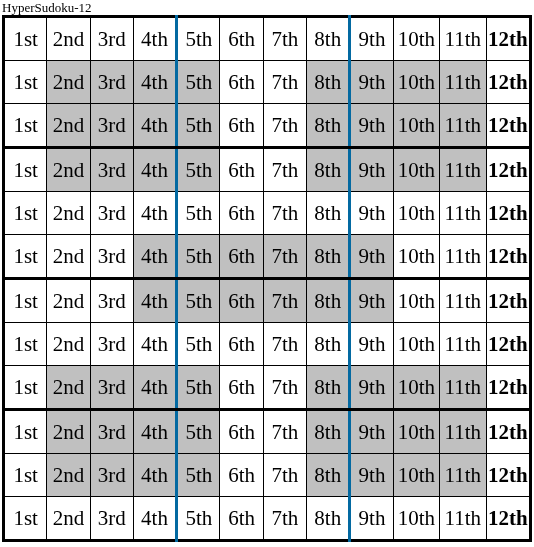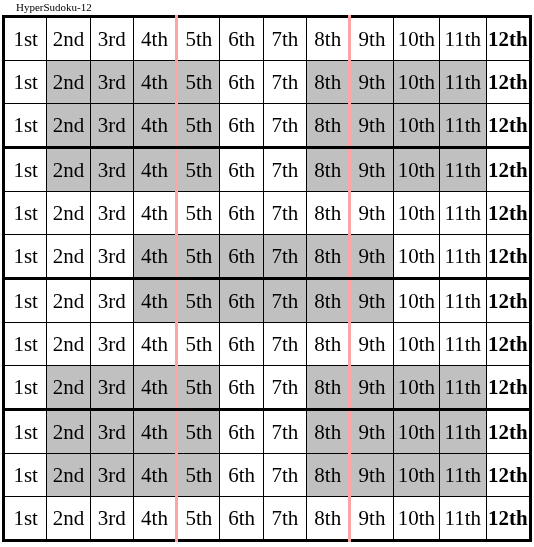--- a/index.html
+++ b/index.html
@@ -11,24 +11,24 @@
   body {
     width: 534px;
     height: 547px;
     font-family: "Liberation Serif", "DejaVu Serif", serif;
     color: #000000;
     overflow: hidden;
   }
 
   #page-title {
     font-family: "Liberation Serif", "DejaVu Serif", serif;
-    font-size: 11px;
+    font-size: 13px;
     line-height: 13px;
     color: #000000;
-    padding: 1px 0 1px 16px;
+    padding: 1px 0 1px 2px;
     height: 13px;
     white-space: nowrap;
   }
 
   #grid-wrap {
     padding: 0 2px 2px 2px;
     box-sizing: border-box;
     width: 498px;
   }
 
@@ -57,21 +57,21 @@
     white-space: nowrap;
     letter-spacing: 0px;
   }
 
   table#sudoku-grid td.shaded {
     background: #c0c0c0;
   }
 
   
   table#sudoku-grid td.blk-right {
-    border-right: 3px solid #fca5a5;
+    border-right: 3px solid #0369a1;
   }
   
   table#sudoku-grid td.col-last {
     border-right: 0;
     font-weight: bold;
   }
   
   table#sudoku-grid tr.blk-bottom td {
     border-bottom: 3px solid #000;
   }

